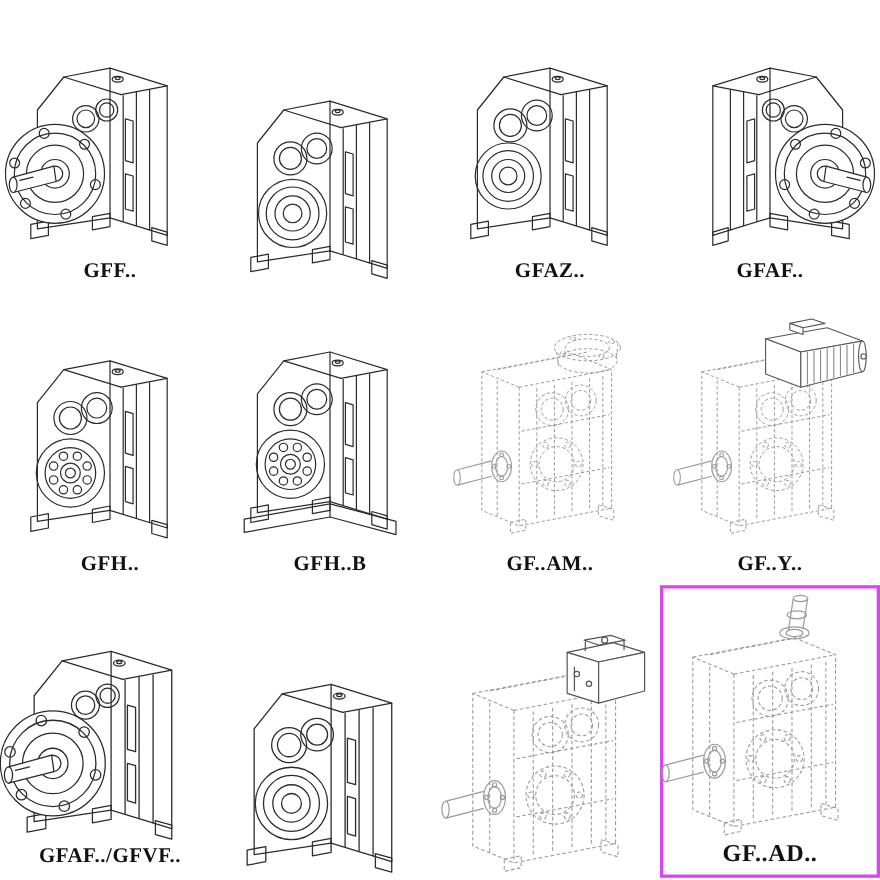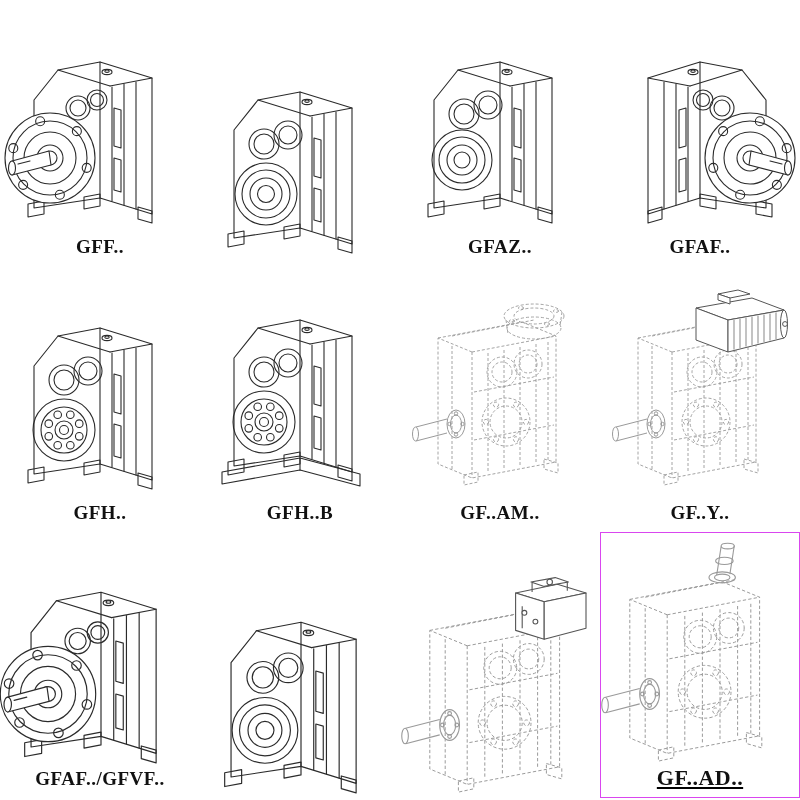--- a/index.html
+++ b/index.html
@@ -5,21 +5,21 @@
   html,body{margin:0;padding:0;background:#fff;}
   .page{width:800px;height:800px;background:#fff;display:grid;
         grid-template-columns:repeat(4,200px);grid-template-rows:repeat(3,266px);}
   .cell{display:flex;flex-direction:column;align-items:center;justify-content:flex-end;
         padding-bottom:2px;box-sizing:border-box;}
   .drawing{width:200px;height:228px;}
   .drawing svg{width:100%;height:100%;display:block;}
   .label{font-family:"Liberation Serif",serif;font-weight:700;font-size:19px;color:#111;
          letter-spacing:.5px;text-align:center;height:30px;line-height:26px;white-space:nowrap;}
   .cell-11 .label,.cell-12 .label{font-size:22px;}
-  .cell-12{border:1px solid #d946ef;text-decoration:underline;}
+  .cell-12{border:3px solid #d946ef;}
 </style>
 </head>
 <body>
 
 <div class="page">
 
   <figure class="cell cell-1" style="margin:0">
     <div class="drawing">
         <svg viewBox="0 0 200 224">
           <g stroke="#2b2b2b" stroke-width="1.1" fill="none" stroke-linejoin="round" stroke-linecap="round">

